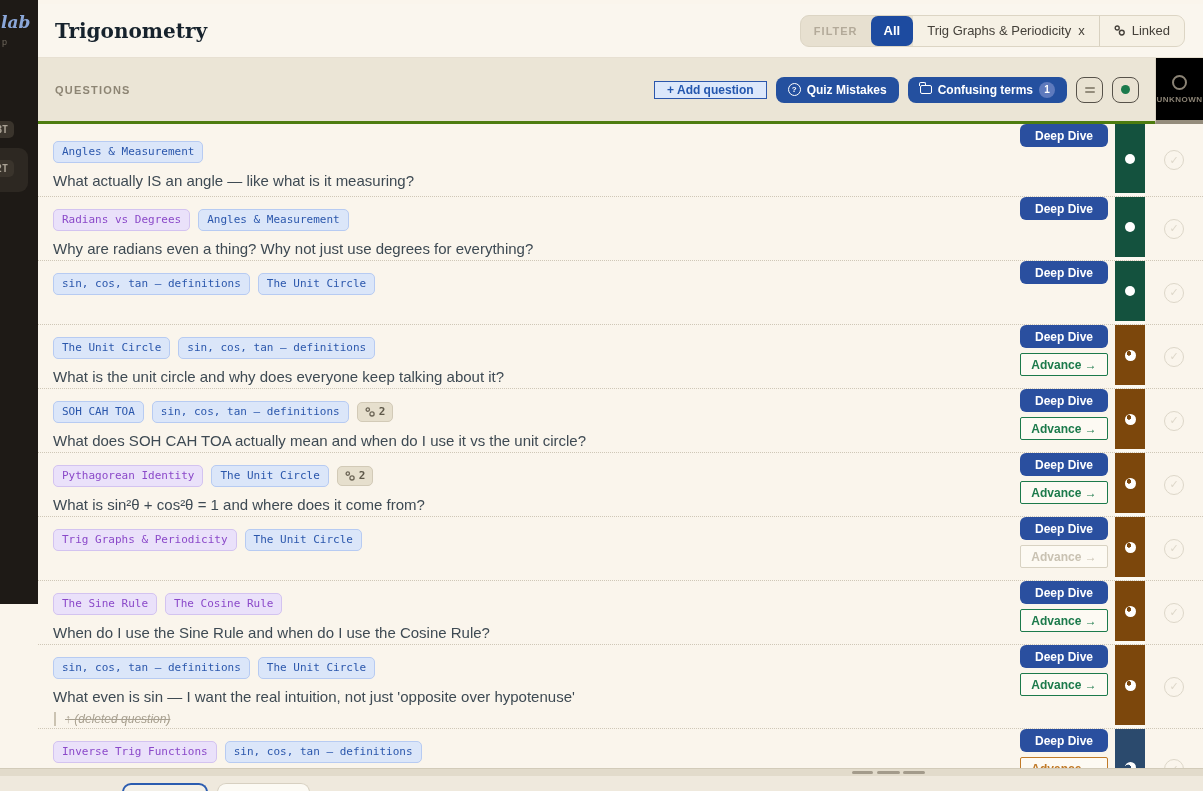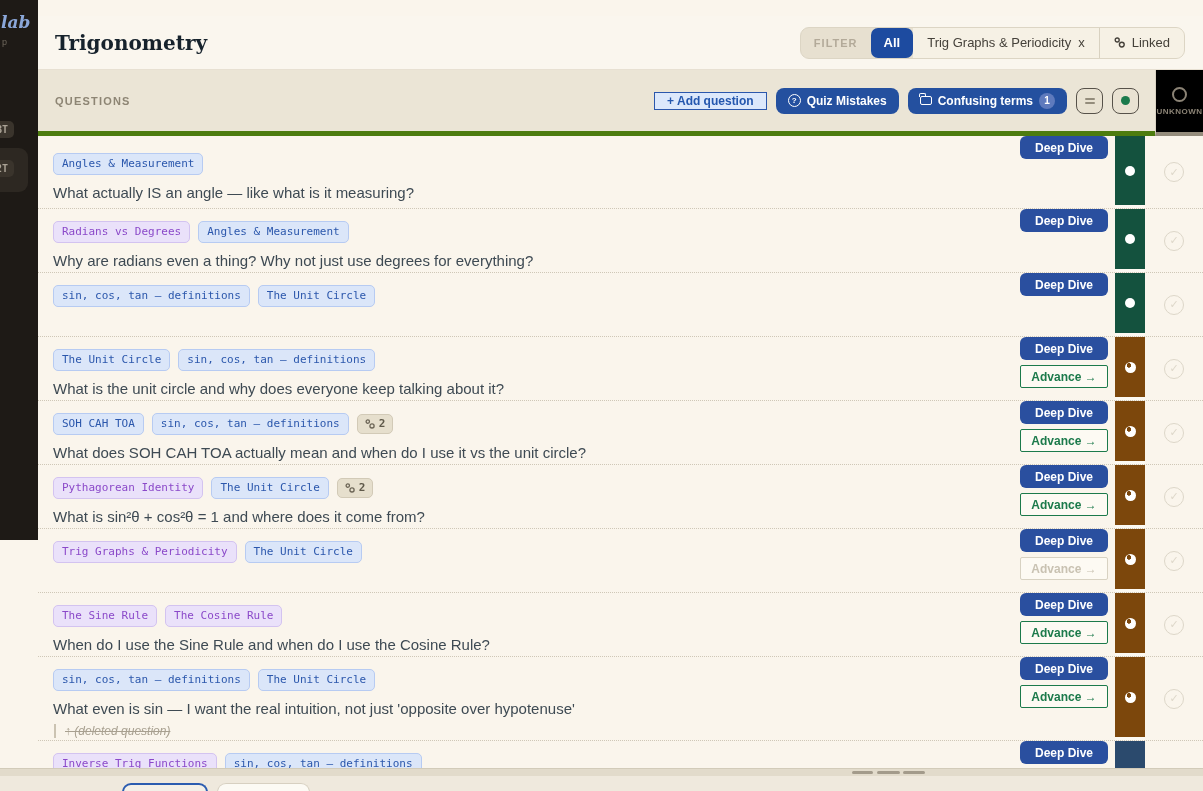--- a/index.html
+++ b/index.html
@@ -2,48 +2,48 @@
 <html><head>
 <meta charset="utf-8">
 <style>
   * { margin:0; padding:0; box-sizing:border-box; }
   html,body { background:#d8d2c4; }
   .screen {
     position:relative; width:1203px; height:791px; overflow:hidden;
     font-family:"Liberation Sans", sans-serif; background:#faf5ec;
   }
   
-  .sidebar { position:absolute; left:0; top:0; width:38px; height:540px; background:#1e1a16; z-index:5; }
+  .sidebar { position:absolute; left:0; top:0; width:38px; height:604px; background:#1e1a16; z-index:5; }
   .logo { position:absolute; left:1px; top:12px; font:italic 700 17px "DejaVu Serif", serif; color:#8ba7d9; }
   .logo-sub { position:absolute; left:2px; top:37px; font-size:9px; color:#6e675c; }
   .sb-item-wrap { position:absolute; left:-14px; top:148px; width:42px; height:44px; background:#2d2822; border-radius:9px; }
   .sb-badge { position:absolute; background:#3a342c; color:#aaa295; font:700 10px "DejaVu Sans Mono", monospace; padding:3px 6px; border-radius:5px; }
   .sb-badge.b1 { left:-10px; top:121px; }
   .sb-badge.b2 { left:-10px; top:160px; }
   
-  .main { position:absolute; left:38px; top:16px; width:1165px; height:768px; }
+  .main { position:absolute; left:38px; top:4px; width:1165px; height:768px; }
   .topbar {
     height:54px; background:#faf6ee; border-bottom:1px solid #e7e0d2;
     display:flex; align-items:center; justify-content:space-between; padding:0 18px 0 17px;
   }
   .page-title { font:700 20px "DejaVu Serif", serif; color:#16222c; }
   .filterbar {
     display:flex; align-items:center; height:32px; background:#e7e0d0;
     border:1px solid #dcd5c4; border-radius:9px; overflow:hidden;
   }
   .f-label { padding:0 13px; font:700 11px "Liberation Sans", sans-serif; letter-spacing:1px; color:#b3aa99; }
   .f-all { background:#1d4ba0; color:#fff; font-weight:700; font-size:13px; height:30px; padding:0 13px; border-radius:7px; border:none; display:flex; align-items:center; }
   .f-seg { background:#f6f1e5; height:100%; display:flex; align-items:center; padding:0 14px; font-size:13px; color:#45413a; gap:7px; }
   .f-div { width:1px; height:100%; background:#d8d1c0; }
   .f-x { color:#45413a; cursor:pointer; }
   .linkicon { display:inline-block; }
   
   .toolbar-row { display:flex; height:66px; }
   .toolbar {
-    flex:1; background:#ebe5d6; border-bottom:5px solid #4d7c0f;
+    flex:1; background:#ebe5d6; border-bottom:3px solid #4d7c0f;
     display:flex; align-items:center; padding:0 16px 0 17px; gap:9px;
   }
   .section-label { font:700 11px "Liberation Sans", sans-serif; letter-spacing:1.2px; color:#8d8574; margin-right:auto; }
   .btn-add { height:18px; padding:0 12px; border-radius:0; border:1.5px solid #2b57ac; background:#dce8fb; color:#2457ae; font:700 12px "Liberation Sans", sans-serif; }
   .btn-dark { height:26px; padding:0 12px; border-radius:8px; border:none; background:#24509f; color:#fff; font:700 12px "Liberation Sans", sans-serif; display:flex; align-items:center; gap:6px; }
   .qm-ic { width:13px; height:13px; border:1.4px solid #fff; border-radius:50%; display:flex; align-items:center; justify-content:center; font:700 8px "Liberation Sans", sans-serif; color:#fff; }
   .folder-ic { width:12px; height:9px; border:1.4px solid #fff; border-radius:2px; position:relative; }
   .folder-ic::before { content:''; position:absolute; top:-4px; left:-1.4px; width:5px; height:3px; border:1.4px solid #fff; border-bottom:none; border-radius:2px 2px 0 0; }
   .ct-badge { width:16px; height:16px; border-radius:50%; background:#5e7abd; color:#fff; font:700 10px "Liberation Sans", sans-serif; display:flex; align-items:center; justify-content:center; }
   .sqbtn { width:27px; height:26px; border-radius:8px; border:1px solid #57524a; background:#e9e2d2; display:flex; flex-direction:column; align-items:center; justify-content:center; gap:2px; }

